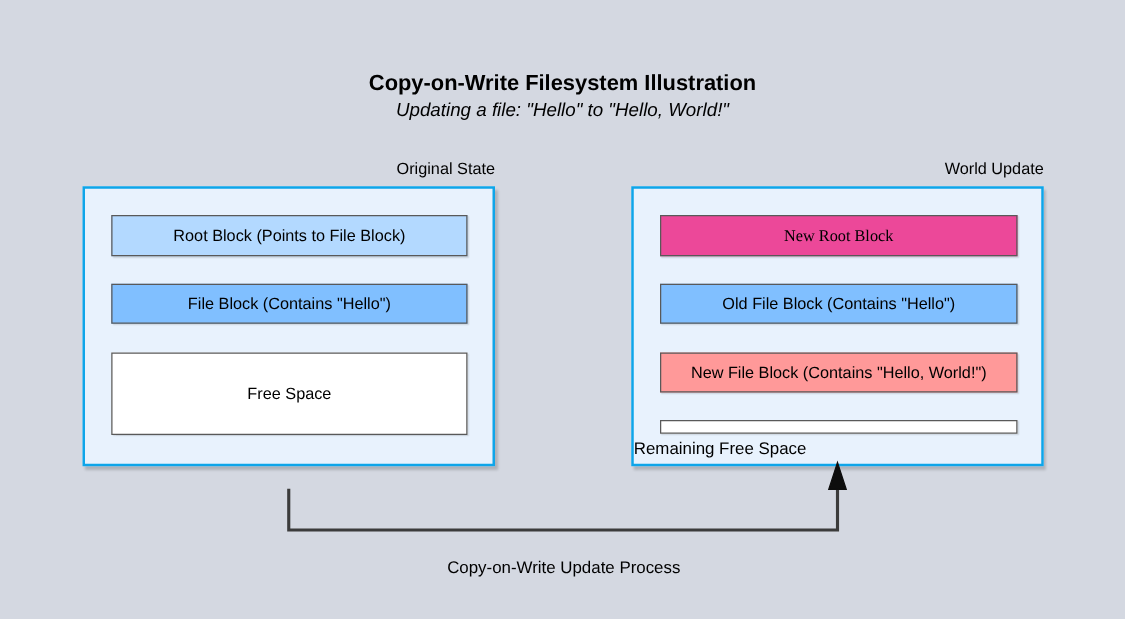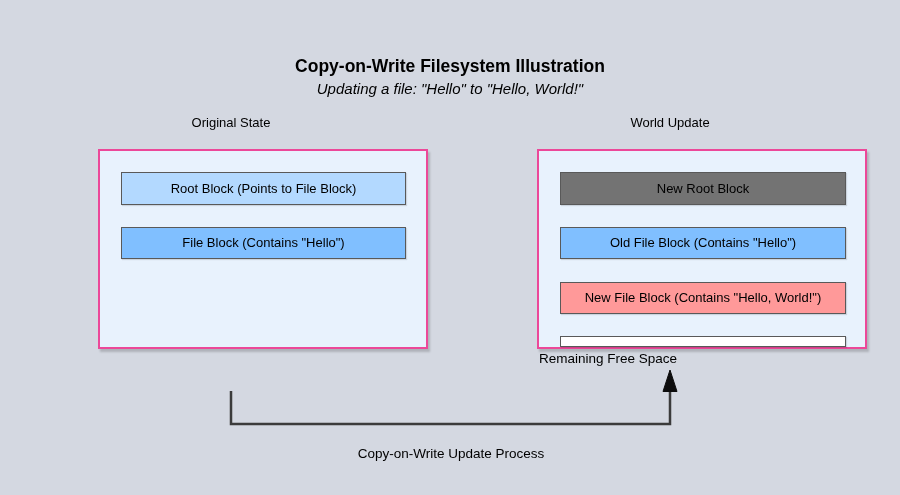--- a/index.html
+++ b/index.html
@@ -30,37 +30,36 @@
     position: absolute;
     left: 0; top: 79px;
     width: 100%;
     text-align: center;
     font-size: 15px;
     font-style: italic;
     line-height: 19px;
   }
   .group-label {
     position: absolute;
-    top: 114px;
+    top: 126px;
     height: 17px;
-    text-align: center;
+    text-align: right;
     font-size: 13px;
     line-height: 17px;
   }
   .group-label.original { left: 66px; width: 330px; }
   .group-label.after    { left: 505px; width: 330px; }
   .outer-box {
     position: absolute;
     top: 149px;
     width: 330px;
-    height: 200px;
+    height: 224px;
     background: #e8f2fd;
-    border: 2px solid #ec4899;
+    border: 2px solid #0ea5e9;
     box-shadow: 2px 3px 2px rgba(0,0,0,0.18);
-    margin-left: 32px;
   }
   .outer-box.original { left: 66px; }
   .outer-box.after    { left: 505px; }
   .block {
     position: absolute;
     left: 21px;
     width: 285px;
     border: 1px solid #595959;
     display: flex;
     align-items: center;
@@ -112,24 +111,25 @@
 
   <div class="title">Copy-on-Write Filesystem Illustration</div>
   <div class="subtitle">Updating a file: "Hello" to "Hello, World!"</div>
 
   <div class="group-label original">Original State</div>
   <div class="group-label after">World Update</div>
 
   <div class="outer-box original">
     <div class="block blk-0" style="background-color: rgb(179, 217, 255);">Root Block (Points to File Block)</div>
     <div class="block blk-1" style="background-color: rgb(128, 191, 255);">File Block (Contains "Hello")</div>
+    <div class="block blk-2-left" style="background-color: rgb(255, 255, 255);">Free Space</div>
   </div>
 
   <div class="outer-box after">
-    <div class="block blk-0" style="background-color: #737373;">New Root Block</div>
+    <div class="block blk-0" style="background-color: #ec4899; font-family: Liberation Serif, serif;">New Root Block</div>
     <div class="block blk-1" style="background-color: rgb(128, 191, 255);">Old File Block (Contains "Hello")</div>
     <div class="block blk-2-right" style="background-color: rgb(255, 153, 153);">New File Block (Contains "Hello, World!")</div>
     <div class="free-bar" style="background-color: rgb(255, 255, 255);"></div>
     <div class="free-bar-label">Remaining Free Space</div>
   </div>
 
   <svg class="connector-svg" viewBox="0 0 900 495" xmlns="http://www.w3.org/2000/svg">
     <polyline points="231,391 231,424 670,424 670,390" fill="none" stroke="#3b3b3b" stroke-width="2.5"></polyline>
     <polygon points="670,370 663,391.5 677,391.5" fill="#0d0d0d" stroke="#0d0d0d" stroke-width="1"></polygon>
   </svg>

